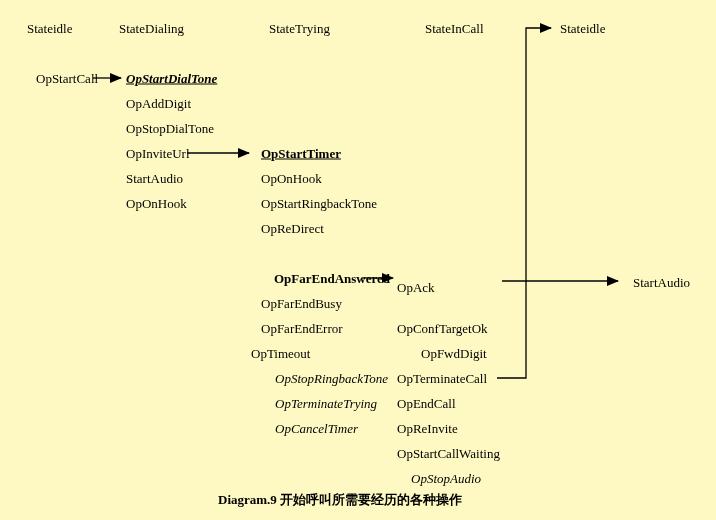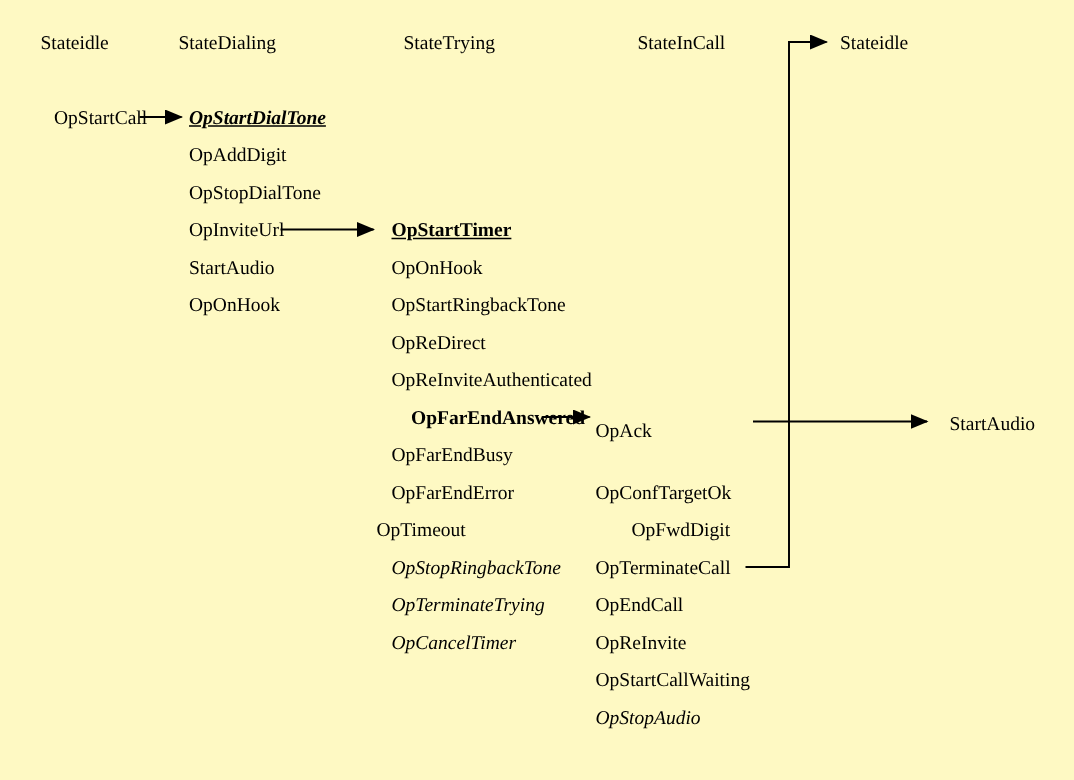--- a/index.html
+++ b/index.html
@@ -18,21 +18,21 @@
   }
   .lbl {
     position: absolute;
     transform: translateY(-50%);
     white-space: nowrap;
     font-size: 13px;
     line-height: 1;
   }
   .hdr { font-size: 13px; }
   .entry { font-weight: bold; text-decoration: underline; }
-  .it { font-style: italic; }
+  .it { font-style: italic; margin-left: 14px; }
   .cap {
     position: absolute;
     transform: translateY(-50%);
     white-space: nowrap;
     font-size: 13px;
     font-weight: bold;
   }
 </style>
 </head>
 <body>
@@ -65,32 +65,32 @@
   <span class="lbl" style="left:126px; top:103px;">OpAddDigit</span>
   <span class="lbl" style="left:126px; top:128px;">OpStopDialTone</span>
   <span class="lbl" style="left:126px; top:153px;">OpInviteUrl</span>
   <span class="lbl" style="left:126px; top:178px;">StartAudio</span>
   <span class="lbl" style="left:126px; top:203px;">OpOnHook</span>
 
   <span class="lbl entry" style="left:261px; top:153px;">OpStartTimer</span>
   <span class="lbl" style="left:261px; top:178px;">OpOnHook</span>
   <span class="lbl" style="left:261px; top:203px;">OpStartRingbackTone</span>
   <span class="lbl" style="left:261px; top:228px;">OpReDirect</span>
-  <span class="lbl" style="left:261px; top:253px;">OpReInviteAuthenticated</span>
   <span class="lbl" style="left:274px; top:278px;font-weight:bold;">OpFarEndAnswered</span>
   <span class="lbl" style="left:261px; top:303px;">OpFarEndBusy</span>
   <span class="lbl" style="left:261px; top:328px;">OpFarEndError</span>
   <span class="lbl" style="left:251px; top:353px;">OpTimeout</span>
   <span class="lbl it" style="left:261px; top:378px;">OpStopRingbackTone</span>
   <span class="lbl it" style="left:261px; top:403px;">OpTerminateTrying</span>
   <span class="lbl it" style="left:261px; top:428px;">OpCancelTimer</span>
 
   <span class="lbl" style="left:397px; top:287px;text-align:right;">OpAck</span>
   <span class="lbl" style="left:397px; top:328px;">OpConfTargetOk</span>
   <span class="lbl" style="left:397px; top:353px;margin-left:24px;">OpFwdDigit</span>
   <span class="lbl" style="left:397px; top:378px;">OpTerminateCall</span>
   <span class="lbl" style="left:397px; top:403px;">OpEndCall</span>
   <span class="lbl" style="left:397px; top:428px;">OpReInvite</span>
   <span class="lbl" style="left:397px; top:453px;">OpStartCallWaiting</span>
   <span class="lbl it" style="left:397px; top:478px;">OpStopAudio</span>
 
+  <div class="cap" style="left:218px; top:500px;">Diagram.9 开始呼叫所需要经历的各种操作</div>
 
 </div>
 
 </body></html>

